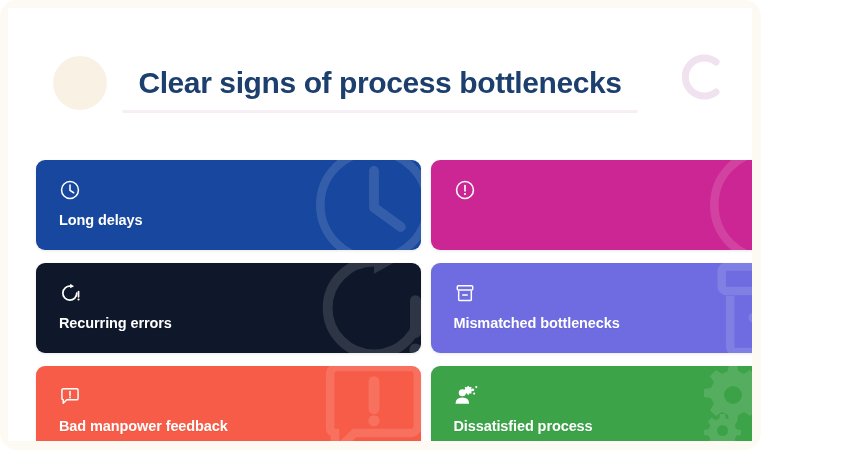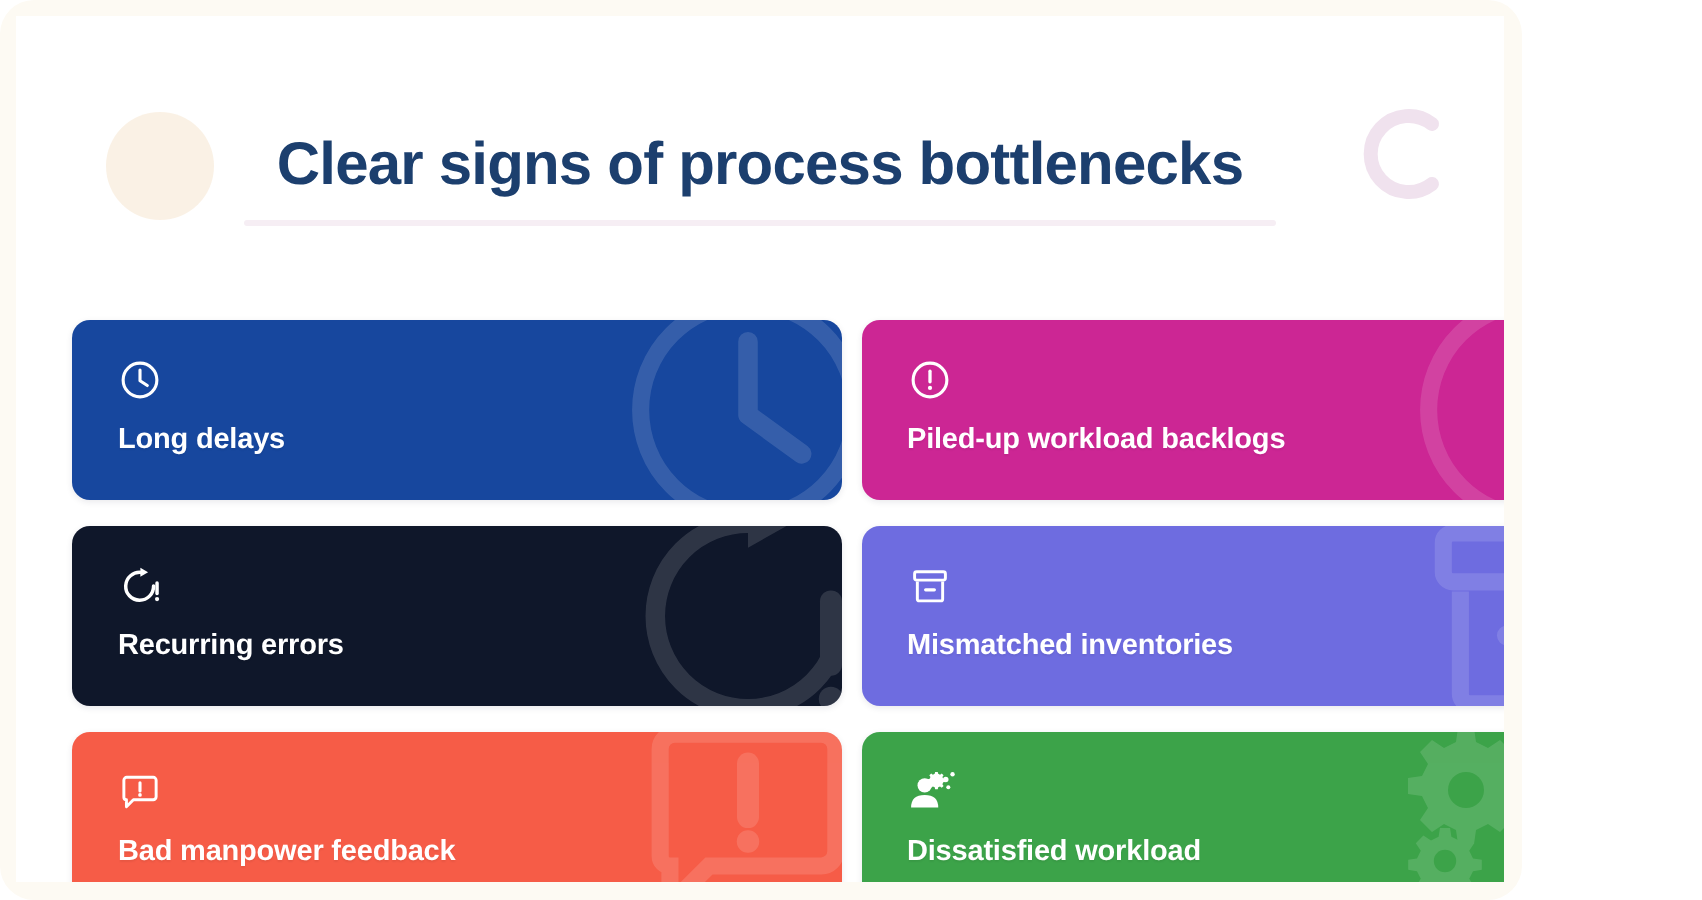--- a/index.html
+++ b/index.html
@@ -188,21 +188,20 @@
             <circle cx="50" cy="70" r="5" fill="currentColor"></circle>
           </svg>
         </div>
         <div class="card-icon">
           <svg viewBox="0 0 24 24" aria-hidden="true">
             <circle cx="12" cy="12" r="9.2" fill="none" stroke="currentColor" stroke-width="1.7"></circle>
             <path d="M12 7.2 L12 13" fill="none" stroke="currentColor" stroke-width="1.8" stroke-linecap="round"></path>
             <circle cx="12" cy="16.3" r="1.15" fill="currentColor"></circle>
           </svg>
         </div>
-        <div class="card-label">Piled-up workload backlogs</div>
       </div>
 
       <div class="card" style="background:#0f172a">
         <div class="card-watermark">
           <svg viewBox="0 0 100 100" aria-hidden="true">
             <path d="M50 12 A38 38 0 1 0 88 50" fill="none" stroke="currentColor" stroke-width="8" stroke-linecap="round"></path>
             <path d="M50 4 L50 22 L66 13 Z" fill="currentColor"></path>
             <path d="M84 44 L84 70" fill="none" stroke="currentColor" stroke-width="9" stroke-linecap="round"></path>
             <circle cx="84" cy="84" r="5" fill="currentColor"></circle>
           </svg>
@@ -226,21 +225,21 @@
             <path d="M38 58 L62 58" fill="none" stroke="currentColor" stroke-width="8" stroke-linecap="round"></path>
           </svg>
         </div>
         <div class="card-icon">
           <svg viewBox="0 0 24 24" aria-hidden="true">
             <rect x="3.6" y="4.2" width="16.8" height="4.6" rx="1.1" fill="none" stroke="currentColor" stroke-width="1.6"></rect>
             <path d="M5.1 9.6 L5.1 19.2 A.9.9 0 0 0 6 20.1 L18 20.1 A.9.9 0 0 0 18.9 19.2 L18.9 9.6" fill="none" stroke="currentColor" stroke-width="1.6"></path>
             <path d="M9.6 14.1 L14.4 14.1" fill="none" stroke="currentColor" stroke-width="1.7" stroke-linecap="round"></path>
           </svg>
         </div>
-        <div class="card-label">Mismatched inventories</div>
+        <div class="card-label">Mismatched bottlenecks</div>
       </div>
 
       <div class="card" style="background:#f65c47">
         <div class="card-watermark">
           <svg viewBox="0 0 100 100" aria-hidden="true">
             <path d="M14 20 A6 6 0 0 1 20 14 L80 14 A6 6 0 0 1 86 20 L86 62 A6 6 0 0 1 80 68 L34 68 L18 84 L18 68 A4 4 0 0 1 14 64 Z" fill="none" stroke="currentColor" stroke-width="7"></path>
             <path d="M50 26 L50 48" fill="none" stroke="currentColor" stroke-width="9" stroke-linecap="round"></path>
             <circle cx="50" cy="58" r="4.6" fill="currentColor"></circle>
           </svg>
         </div>
@@ -277,18 +276,18 @@
               <circle cx="9" cy="8.4" r="3.9"></circle>
               <path d="M1.6 20.4 Q1.6 13.6 9 13.6 Q16.4 13.6 16.4 20.4 Z"></path>
               <path d="M18.4 1.2 l2.4 0 .4 1.9 1.8 .8 1.7-1.1 1.7 1.7 -1.1 1.7 .8 1.8 1.9 .4 0 2.4" fill="none" stroke="currentColor" stroke-width="0"></path>
               <path d="M19.6 1 l2.3 0 .4 1.7 1.6 .7 1.5-1 1.6 1.6 -1 1.5 .7 1.6 1.7 .4 0 2.3 -1.7 .4 -.7 1.6 1 1.5 -1.6 1.6 -1.5-1 -1.6 .7 -.4 1.7 -2.3 0 -.4-1.7 -1.6-.7 -1.5 1 -1.6-1.6 1-1.5 -.7-1.6 -1.7-.4 0-2.3 1.7-.4 .7-1.6 -1-1.5 1.6-1.6 1.5 1 1.6-.7 Z" transform="translate(-2.4,-0.2) scale(0.62) translate(8,1)"></path>
               <circle cx="20.5" cy="5.2" r="1.5" fill="currentColor"></circle>
               <circle cx="24.2" cy="2.3" r="1.2" fill="currentColor"></circle>
               <circle cx="21.9" cy="9.4" r="1.1" fill="currentColor"></circle>
             </g>
           </svg>
         </div>
-        <div class="card-label">Dissatisfied workload</div>
+        <div class="card-label">Dissatisfied process</div>
       </div>
 
     </div>
   </div>
 </div>
 
 </body></html>

